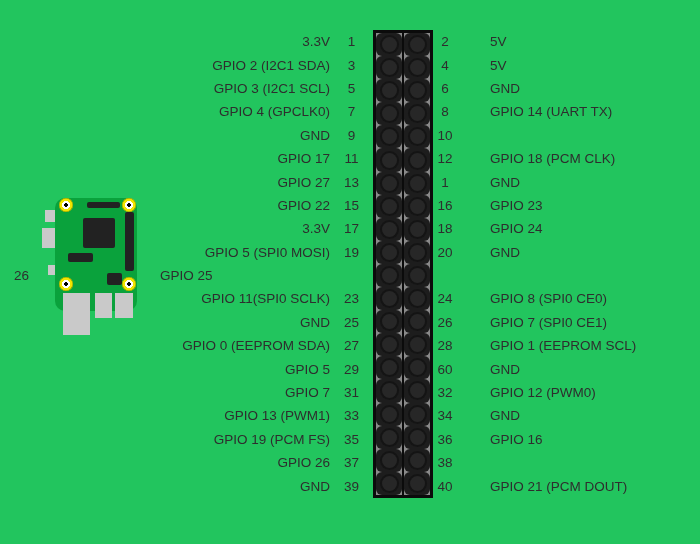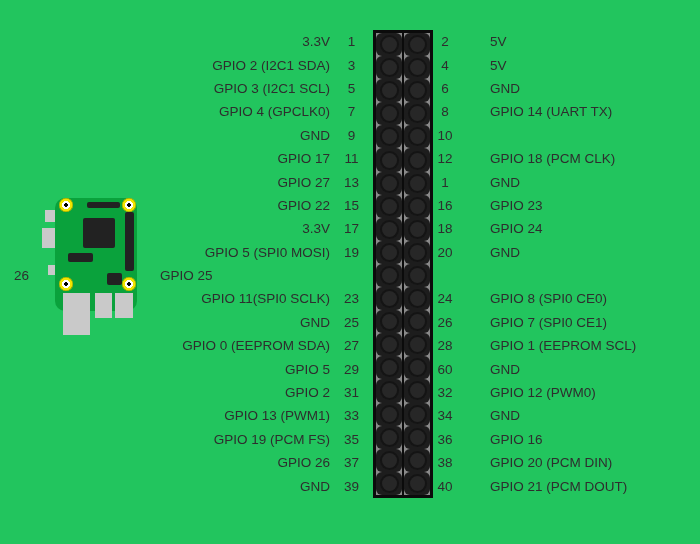--- a/index.html
+++ b/index.html
@@ -302,21 +302,21 @@
         <span class="lbl lbl-right">GPIO 1 (EEPROM SCL)</span>
       </div>
       <div class="pin-row">
         <span class="lbl lbl-left">GPIO 5</span>
         <span class="num num-odd">29</span>
         <span class="hdr-gap"></span>
         <span class="num num-even">60</span>
         <span class="lbl lbl-right">GND</span>
       </div>
       <div class="pin-row">
-        <span class="lbl lbl-left">GPIO 2</span>
+        <span class="lbl lbl-left">GPIO 7</span>
         <span class="num num-odd">31</span>
         <span class="hdr-gap"></span>
         <span class="num num-even">32</span>
         <span class="lbl lbl-right">GPIO 12 (PWM0)</span>
       </div>
       <div class="pin-row">
         <span class="lbl lbl-left">GPIO 13 (PWM1)</span>
         <span class="num num-odd">33</span>
         <span class="hdr-gap"></span>
         <span class="num num-even">34</span>
@@ -327,21 +327,20 @@
         <span class="num num-odd">35</span>
         <span class="hdr-gap"></span>
         <span class="num num-even">36</span>
         <span class="lbl lbl-right">GPIO 16</span>
       </div>
       <div class="pin-row">
         <span class="lbl lbl-left">GPIO 26</span>
         <span class="num num-odd">37</span>
         <span class="hdr-gap"></span>
         <span class="num num-even">38</span>
-        <span class="lbl lbl-right">GPIO 20 (PCM DIN)</span>
       </div>
       <div class="pin-row">
         <span class="lbl lbl-left">GND</span>
         <span class="num num-odd">39</span>
         <span class="hdr-gap"></span>
         <span class="num num-even">40</span>
         <span class="lbl lbl-right">GPIO 21 (PCM DOUT)</span>
       </div>
     </div>
 

